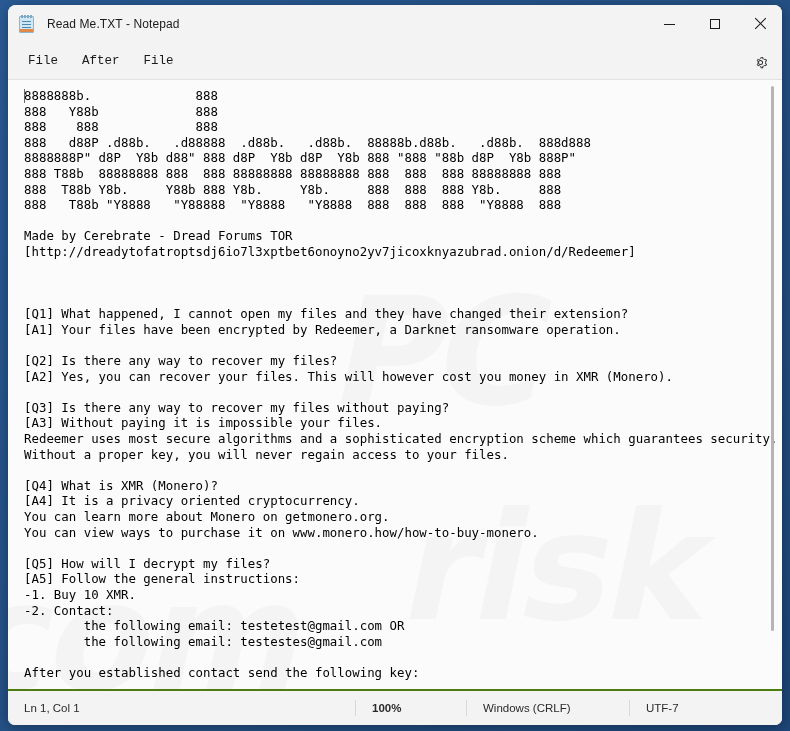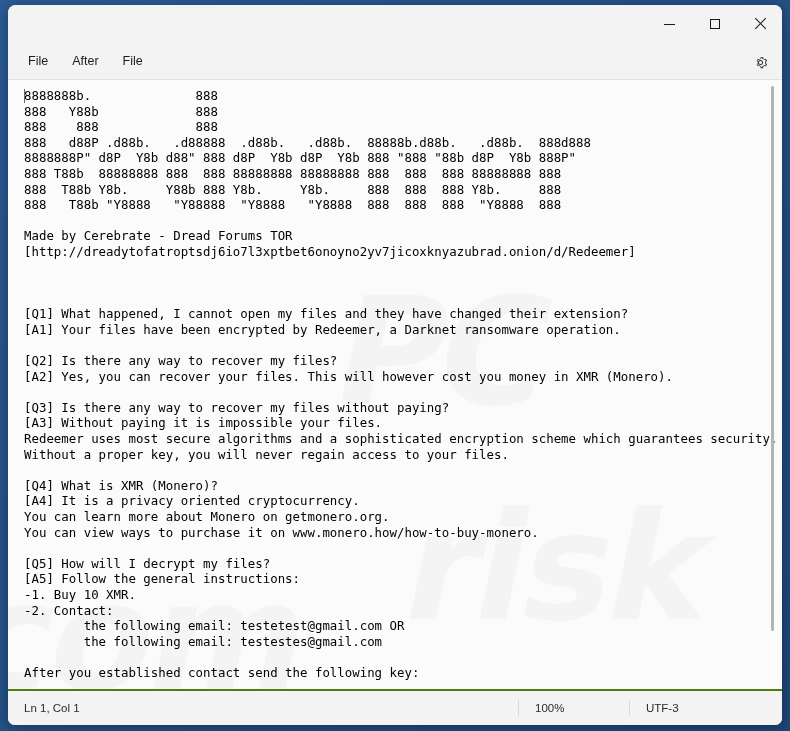--- a/index.html
+++ b/index.html
@@ -146,20 +146,21 @@
   
   .menubar {
     height: 36px;
     flex: 0 0 36px;
     background: #f3f3f3;
     display: flex;
     align-items: center;
     padding-left: 8px;
     position: relative;
     border-bottom: 1px solid #e2e2e2;
+    font-family: Liberation Mono, monospace;
   }
   .menu-item {
     font-size: 12.5px;
     color: #1b1b1b;
     padding: 5px 12px;
     border-radius: 4px;
     white-space: nowrap;
   }
   .gear-btn {
     position: absolute;
@@ -256,31 +257,48 @@
   }
   .status-cell {
     position: relative;
     padding: 0 16px;
     display: flex;
     align-items: center;
     height: 16px;
     border-left: 1px solid #d8d8d8;
     white-space: nowrap;
   }
-  .sc-zoom { width: 78px; }
+  .sc-zoom { width: 78px; font-weight: bold; }
   .sc-eol  { width: 130px; }
   .sc-enc  { width: 120px; border-right: 0; }
 </style>
 </head>
 <body>
 
 <div class="desktop">
   <div class="window">
 
     <div class="titlebar">
+      <div class="title-left">
+        <span class="app-icon">
+          <span class="pad"></span>
+          <span class="spiral">
+              <i></i>
+              <i></i>
+              <i></i>
+              <i></i>
+            </span>
+          <span class="rules">
+              <i></i>
+              <i></i>
+              <i></i>
+            </span>
+        </span>
+        <span class="title-text">Read Me.TXT - Notepad</span>
+      </div>
 
       <div class="win-controls">
         <div class="win-btn">
           <span class="glyph-min"></span>
         </div>
         <div class="win-btn">
           <span class="glyph-max"></span>
         </div>
         <div class="win-btn close">
           <span class="glyph-close"></span>
@@ -350,17 +368,18 @@
 After you established contact send the following key:</div>
 
       <div class="scrollbar">
         <div class="thumb"></div>
       </div>
     </div>
 
     <div class="statusbar">
       <div class="status-left">Ln 1, Col 1</div>
       <div class="status-cell sc-zoom">100%</div>
-      <div class="status-cell sc-enc">UTF-3</div>
+      <div class="status-cell sc-eol">Windows (CRLF)</div>
+      <div class="status-cell sc-enc">UTF-7</div>
     </div>
 
   </div>
 </div>
 
 </body></html>

